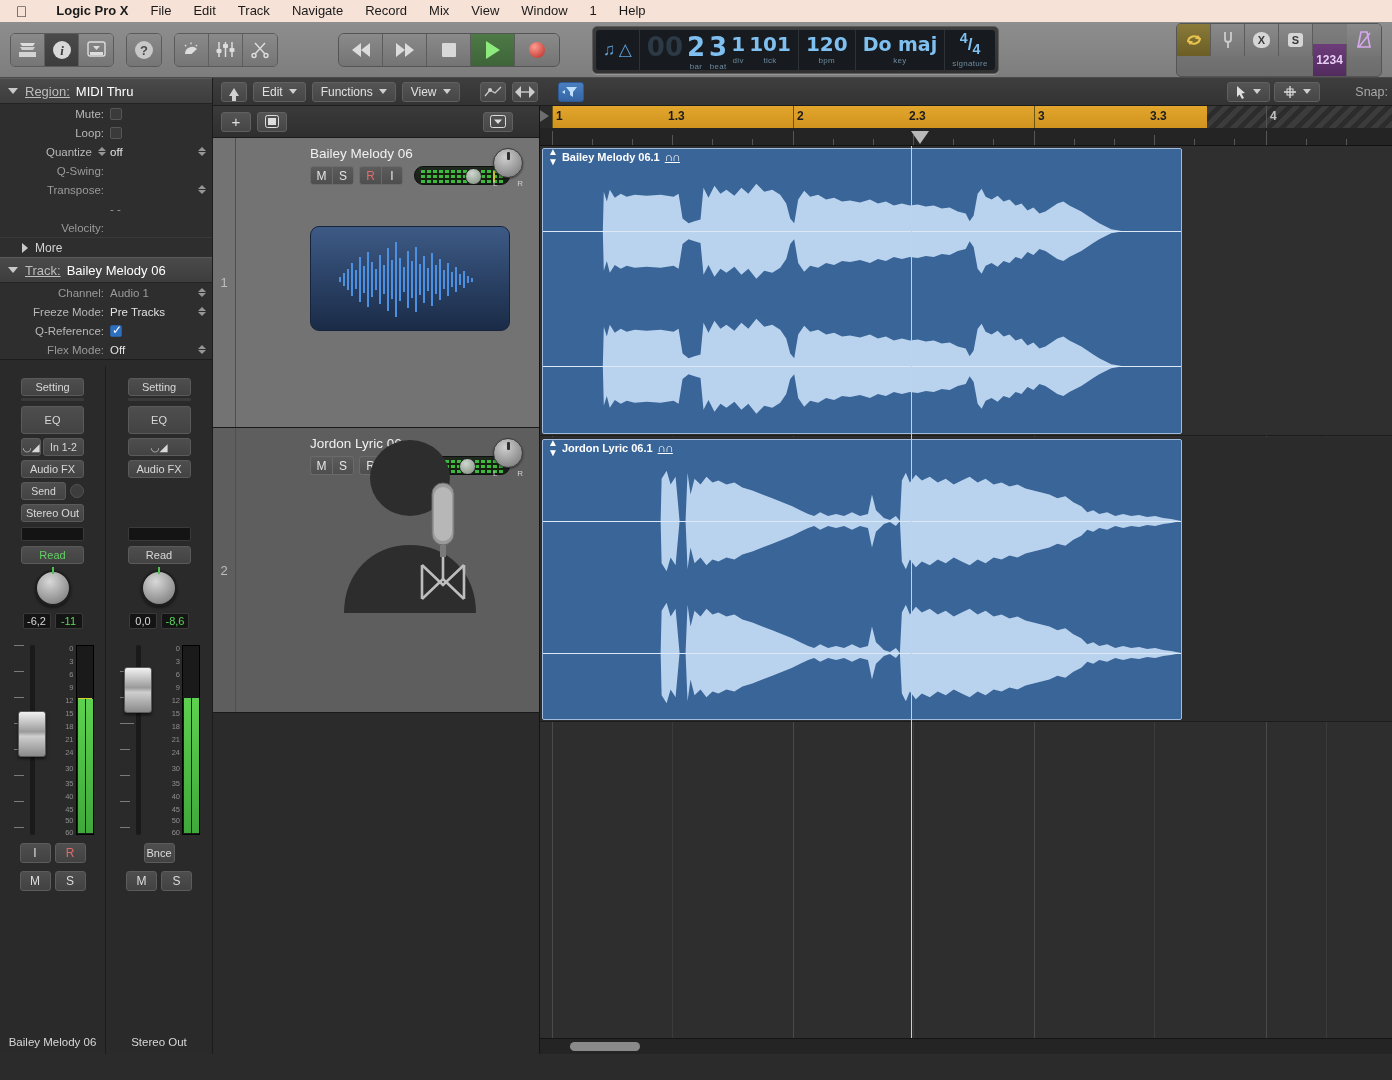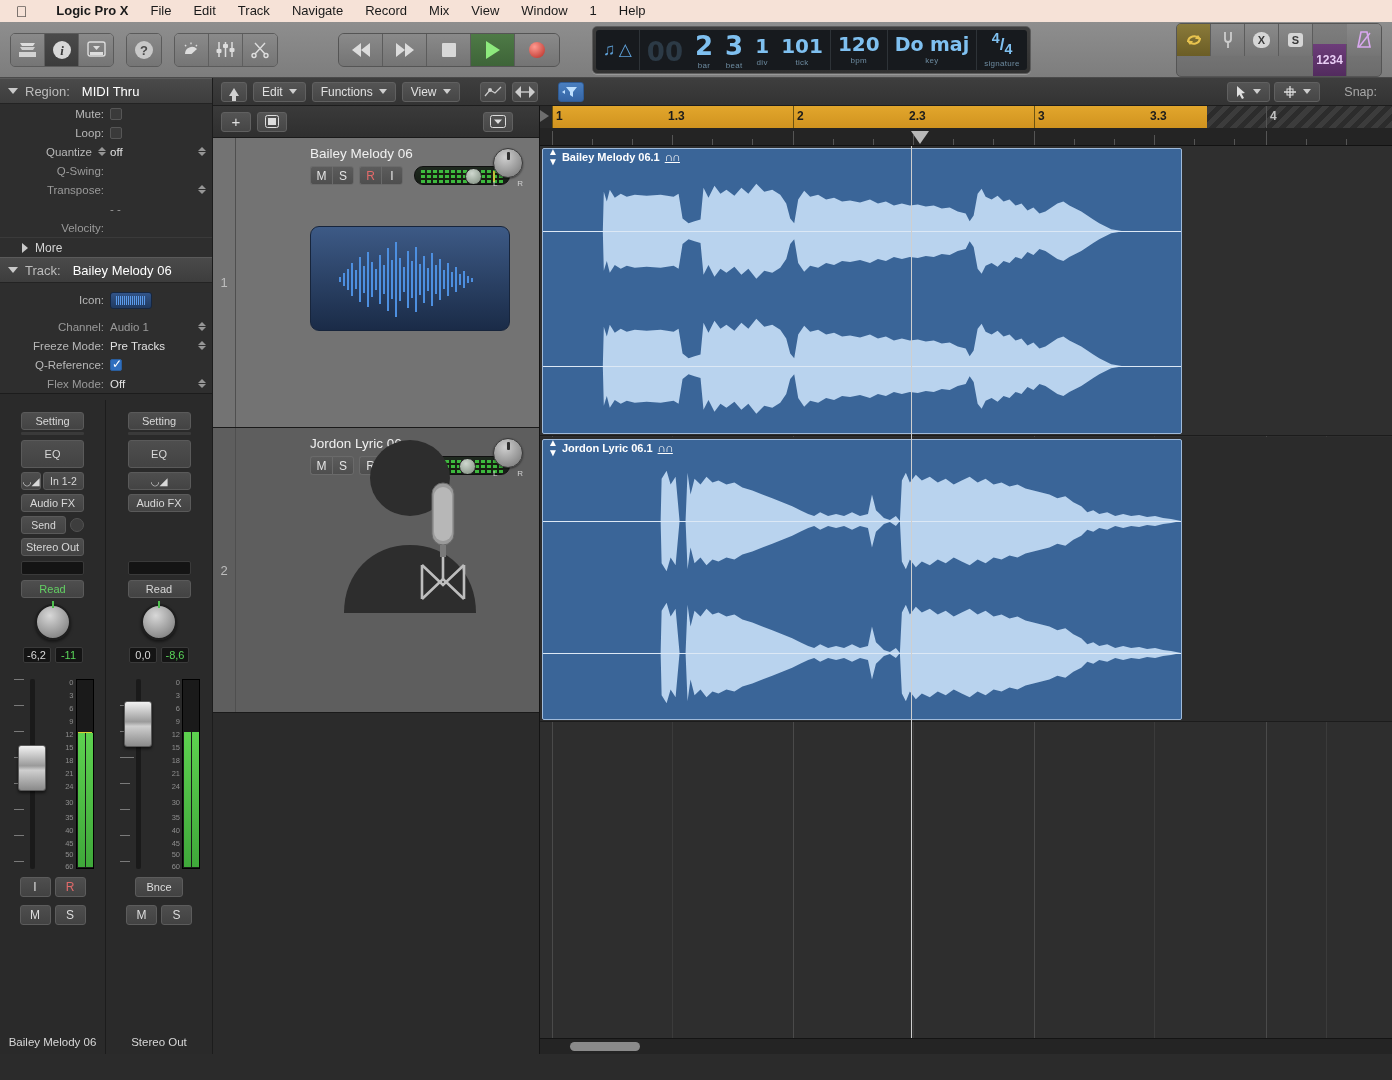--- a/index.html
+++ b/index.html
@@ -86,21 +86,21 @@
   .lcd {
     margin-left:32px; height:48px; display:flex; align-items:stretch;
     background:linear-gradient(#3d3d3d,#313131); border:1px solid #5c5c5c;
     border-radius:5px; padding:3px; box-shadow:0 1px 0 rgba(255,255,255,.2);
   }
   .lcd-inner { display:flex; background:#171a1e; border-radius:3px; height:100%; }
   .lcd-cell { display:flex; align-items:center; padding:0 7px;
     border-right:1px solid #2e3338; position:relative; }
   .lcd-cell:last-child{border-right:none;}
   .lcd-mode { gap:3px; font-size:17px; color:#5d9fd6; }
-  .numwrap { display:flex; align-items:center; gap:12px; height:100%; padding-top:4px;}
+  .numwrap { display:flex; align-items:flex-start; gap:4px; height:100%; padding-top:4px;}
   .numgrp { display:flex; flex-direction:column; align-items:center; justify-content:flex-start; }
   .numgrp .v { font-family:"DejaVu Sans", sans-serif; font-weight:bold; color:#7fc0f0; line-height:1; }
   .numgrp .l { font-size:8px; color:#6d8ba0; margin-top:2px; letter-spacing:.3px;}
   .v.big { font-size:26px; }
   .v.mid { font-size:20px; }
   .v.dim { color:#2c3a46; font-size:26px; }
   .v.key { font-size:19px; }
   .sigwrap{display:flex;flex-direction:column;align-items:center;}
   .sig{color:#7fc0f0;font-weight:bold;font-size:17px;line-height:1;}
 
@@ -125,21 +125,21 @@
     display:flex; flex-direction:column; }
   .insp-head {
     height:26px; background:linear-gradient(#4a4a4a,#3d3d3d);
     border-bottom:1px solid #232323; border-top:1px solid #5a5a5a;
     display:flex; align-items:center; padding-left:8px; font-size:13px; color:#e0e0e0;
   }
   .tri { width:0;height:0;border-left:5px solid transparent;border-right:5px solid transparent;
     border-top:6px solid #c9c9c9; margin-right:7px; }
   .tri.right { border-top:5px solid transparent;border-bottom:5px solid transparent;
     border-left:6px solid #c9c9c9; border-right:none; }
-  .insp-head .lbl { color:#bdbdbd; margin-right:12px; }
+  .insp-head .lbl { color:#bdbdbd; margin-right:6px;text-decoration:underline; }
   .insp-head .val { color:#fff; }
   .prow { display:flex; align-items:center; height:19px; font-size:11.5px;
     padding:0 6px; }
   .prow .pl { flex:1; text-align:right; color:#9a9a9a; padding-right:6px; }
   .prow .pl.lit { color:#b8b8b8; }
   .pv { width:96px; display:flex; align-items:center; gap:4px; }
   .pv .txt { color:#e2e2e2; }
   .pv .txt.dim { color:#9a9a9a; }
   .chk { width:12px;height:12px;background:#3a3a3a;border:1px solid #565656;border-radius:2px;}
   .chk.on { background:#2f6fbf; border-color:#2a5e9e; position:relative;}
@@ -203,39 +203,39 @@
   .metbody{position:absolute;left:18px;top:0;width:18px;height:190px;background:#1a1a1a;
     border:1px solid #000;}
   .metfill{position:absolute;left:1px;bottom:1px;width:7px;background:linear-gradient(#5dd14f,#3fa83a);}
   .metfill.r{left:9px;}
   .metline{position:absolute;left:1px;width:14px;height:1px;background:#d8d032;}
   .mrow{display:flex;gap:4px;margin-top:8px;}
   .mbtn{width:31px;height:20px;background:linear-gradient(#4e4e4e,#424242);
     border:1px solid #5c5c5c;border-radius:3px;font-size:12px;color:#ddd;
     display:flex;align-items:center;justify-content:center;}
   .mbtn.redtxt{color:#e06a6a;}
-  .mbtn.bnce{width:48px;font-size:11px;}
+  .mbtn.bnce{width:31px;font-size:11px;}
   .stripname{position:absolute;bottom:6px;font-size:11.5px;color:#d8d8d8;white-space:nowrap;}
 
   
   .arrange { flex:1; display:flex; flex-direction:column; background:#262626; }
   .atoolbar { height:28px; background:linear-gradient(#3e3e3e,#333);
     border-bottom:1px solid #1d1d1d; display:flex; align-items:center;
     padding:0 8px; gap:6px; position:relative; }
   .abtn { height:20px; background:linear-gradient(#545454,#464646);
     border:1px solid #606060; border-radius:3px; color:#e0e0e0; font-size:12px;
     display:flex;align-items:center;justify-content:center;padding:0 8px;gap:6px;}
   .abtn.sq{width:26px;padding:0;}
   .abtn.sel{background:linear-gradient(#4a7fc0,#3565a5);border-color:#2f5b94;}
   .caret{width:0;height:0;border-left:4px solid transparent;border-right:4px solid transparent;
     border-top:5px solid #cfcfcf;}
   .uparrow{width:0;height:0;border-left:5px solid transparent;border-right:5px solid transparent;
     border-bottom:8px solid #d2d2d2;position:relative;}
   .uparrow:after{content:"";position:absolute;left:-2px;top:8px;width:4px;height:5px;background:#d2d2d2;}
-  .snaplbl{position:absolute;right:15px;font-size:12.5px;color:#a8a8a8;}
+  .snaplbl{position:absolute;right:4px;font-size:12.5px;color:#a8a8a8;}
   .toolsel{display:flex;gap:4px;position:absolute;right:72px;}
 
   .abody{flex:1;display:flex;overflow:hidden;}
   .headercol{width:327px;display:flex;flex-direction:column;background:#2b2b2b;
     border-right:1px solid #141414;}
   .gbar{height:32px;background:linear-gradient(#3a3a3a,#2f2f2f);border-bottom:1px solid #1a1a1a;
     display:flex;align-items:center;padding:0 8px;gap:6px;position:relative;}
   .gbtn{width:30px;height:20px;background:linear-gradient(#545454,#464646);border:1px solid #606060;
     border-radius:3px;display:flex;align-items:center;justify-content:center;color:#e0e0e0;font-size:15px;}
   .gbtn.right{position:absolute;right:26px;}
@@ -581,28 +581,20 @@
         <span class="tri right"></span>
         <span>More</span>
       </div>
 
       <div class="insp-head">
         <span class="tri"></span>
         <span class="lbl">Track:</span>
         <span class="val">Bailey Melody 06</span>
       </div>
 
-      <div class="prow" style="height:34px">
-        <span class="pl lit">Icon:</span>
-        <span class="pv">
-            <span class="iconbox">
-              <span class="icon-wave"></span>
-            </span>
-          </span>
-      </div>
       <div class="prow">
         <span class="pl">Channel:</span>
         <span class="pv">
             <span class="txt dim">Audio 1</span>
           <span class="stepper">
               <i></i>
               <i></i>
             </span>
           </span>
       </div>

